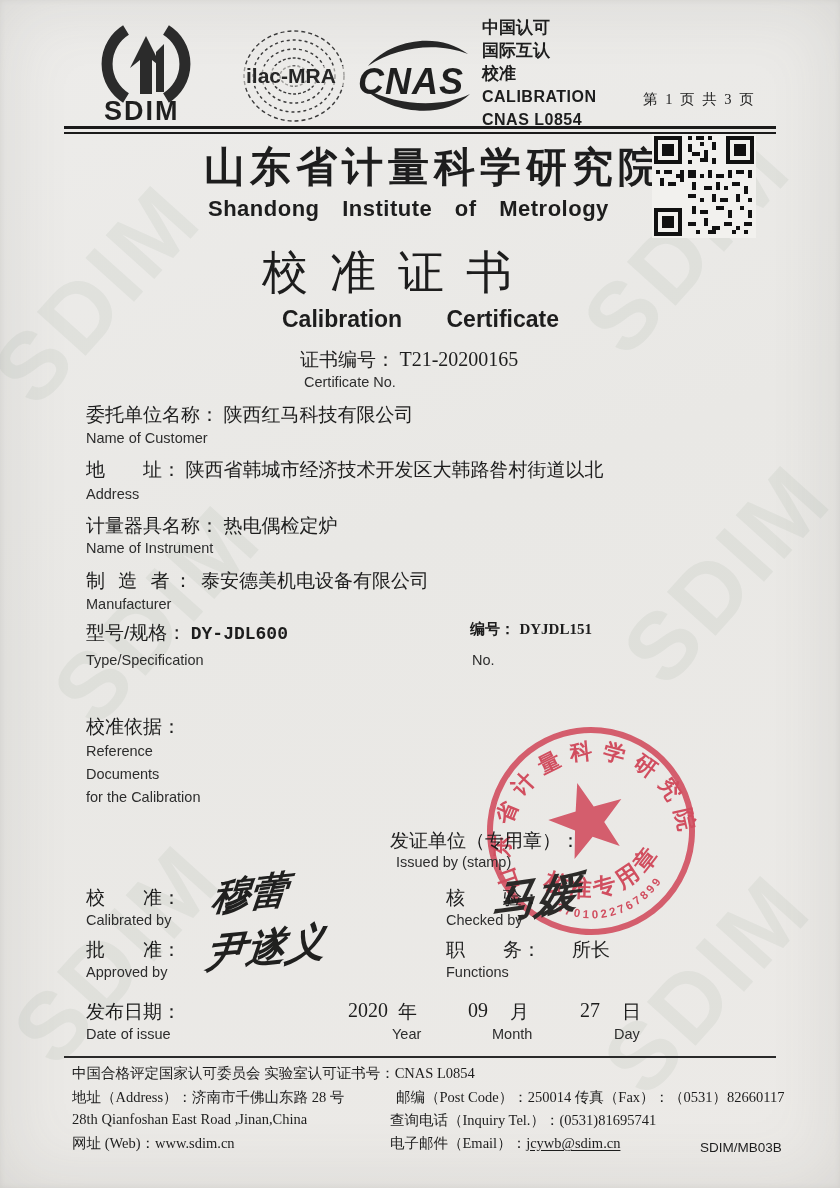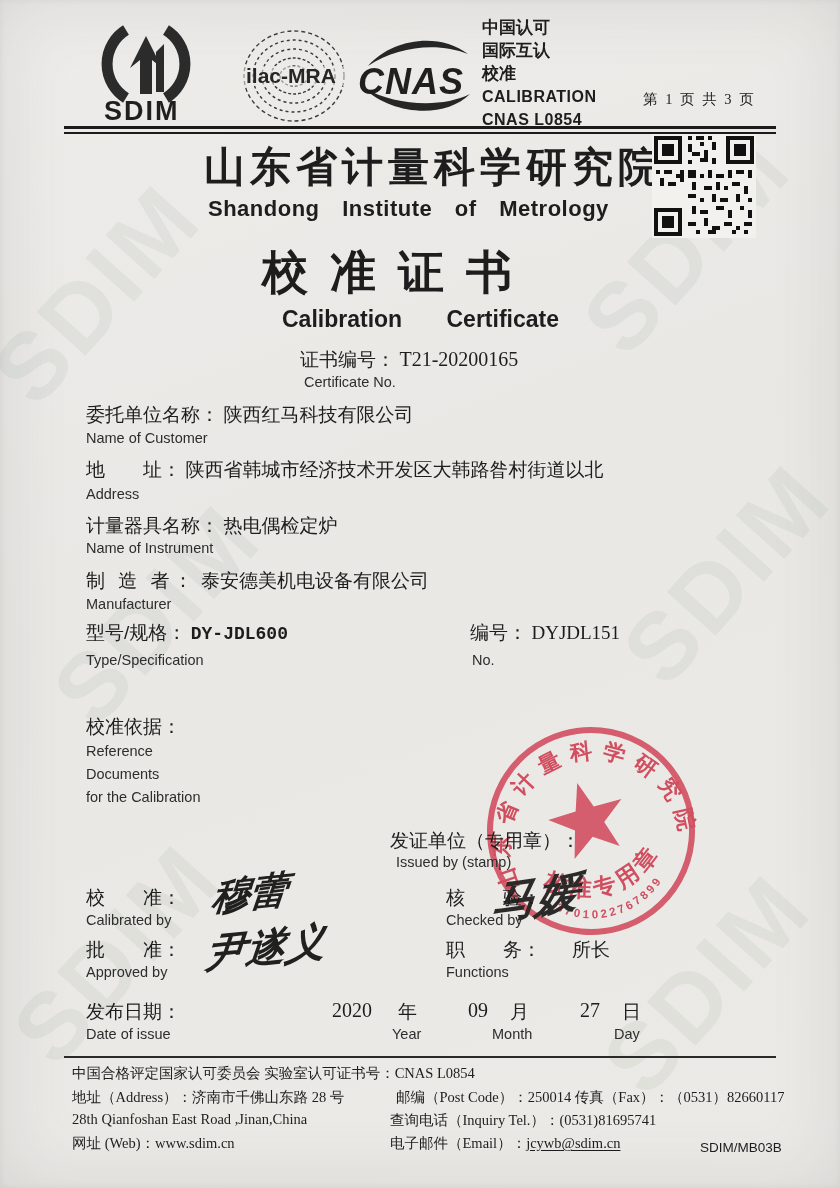--- a/index.html
+++ b/index.html
@@ -22,29 +22,29 @@
   }
   
   .accred{line-height:23px;font-size:17px;font-weight:600;}
   .accred .en{font-weight:bold;font-size:16px;letter-spacing:.5px;}
   .pageno{font-family:"Liberation Serif",serif;font-size:14.5px;letter-spacing:2px;color:#222;}
   .rule-double{border-top:3px solid #1b1b1b;border-bottom:2px solid #1b1b1b;height:3px;}
   .rule-single{border-top:2px solid #2a2a2a;height:0;}
   
   .inst-cn{font-family:"Liberation Serif",serif;font-weight:bold;font-size:41px;letter-spacing:5px;white-space:nowrap;}
   .inst-en{font-weight:bold;font-size:22px;word-spacing:16px;letter-spacing:.5px;}
-  .cert-cn{font-weight:bold;font-size:46px;letter-spacing:22px;white-space:nowrap;}
+  .cert-cn{font-weight:normal;font-size:46px;letter-spacing:22px;white-space:nowrap;}
   .cert-en{font-weight:bold;font-size:23px;word-spacing:38px;}
   
   .lbl{font-size:19px;font-weight:400;white-space:nowrap;text-align:right;}
   .val{font-size:19px;font-weight:500;white-space:nowrap;}
   .sub{font-size:14.5px;color:#2d2d2d;white-space:nowrap;}
   .serifv{font-family:"Liberation Serif",serif;font-size:20px;font-weight:500;}
   .monov{font-family:"Liberation Mono",monospace;font-size:18px;font-weight:600;}
-  .boldserif{font-family:"Liberation Serif",serif;font-weight:normal;font-size:19px;}
+  .boldserif{font-family:"Liberation Serif",serif;font-weight:bold;font-size:15px;}
   
   .hand{
     font-family:"Liberation Serif",serif;font-style:italic;font-weight:600;
     transform:rotate(-6deg) skewX(-12deg);display:inline-block;color:#20201f;
   }
   
   .stamp-wrap{width:230px;height:230px;transform:rotate(-16deg);opacity:.92;}
   .stamp-sig{
     font-family:"Liberation Serif",serif;font-style:italic;font-weight:bold;
     font-size:44px;color:#2b2a28;transform:rotate(-8deg) skewX(-14deg);white-space:nowrap;
@@ -224,21 +224,21 @@
   <div class="abs hand" style="left:206px;top:920px;font-size:40px;">尹遂义</div>
   <div class="abs sub" style="left:86px;top:964px;">Approved by</div>
 
   <div class="abs lbl" style="left:446px;top:937px;">职　　务：</div>
   <div class="abs val" style="left:572px;top:937px;">所长</div>
   <div class="abs sub" style="left:446px;top:964px;">Functions</div>
 
   <div class="abs lbl" style="left:86px;top:999px;">发布日期：</div>
   <div class="abs sub" style="left:86px;top:1026px;">Date of issue</div>
 
-  <span class="abs serifv" style="left:332px;top:999px;text-align:right;">2020</span>
+  <span class="abs serifv" style="left:348px;top:999px;text-align:right;">2020</span>
   <span class="abs lbl" style="left:398px;top:999px;">年</span>
   <span class="abs sub" style="left:392px;top:1026px;">Year</span>
 
   <span class="abs serifv" style="left:468px;top:999px;">09</span>
   <span class="abs lbl" style="left:510px;top:999px;">月</span>
   <span class="abs sub" style="left:492px;top:1026px;">Month</span>
 
   <span class="abs serifv" style="left:580px;top:999px;">27</span>
   <span class="abs lbl" style="left:622px;top:999px;">日</span>
   <span class="abs sub" style="left:614px;top:1026px;">Day</span>

